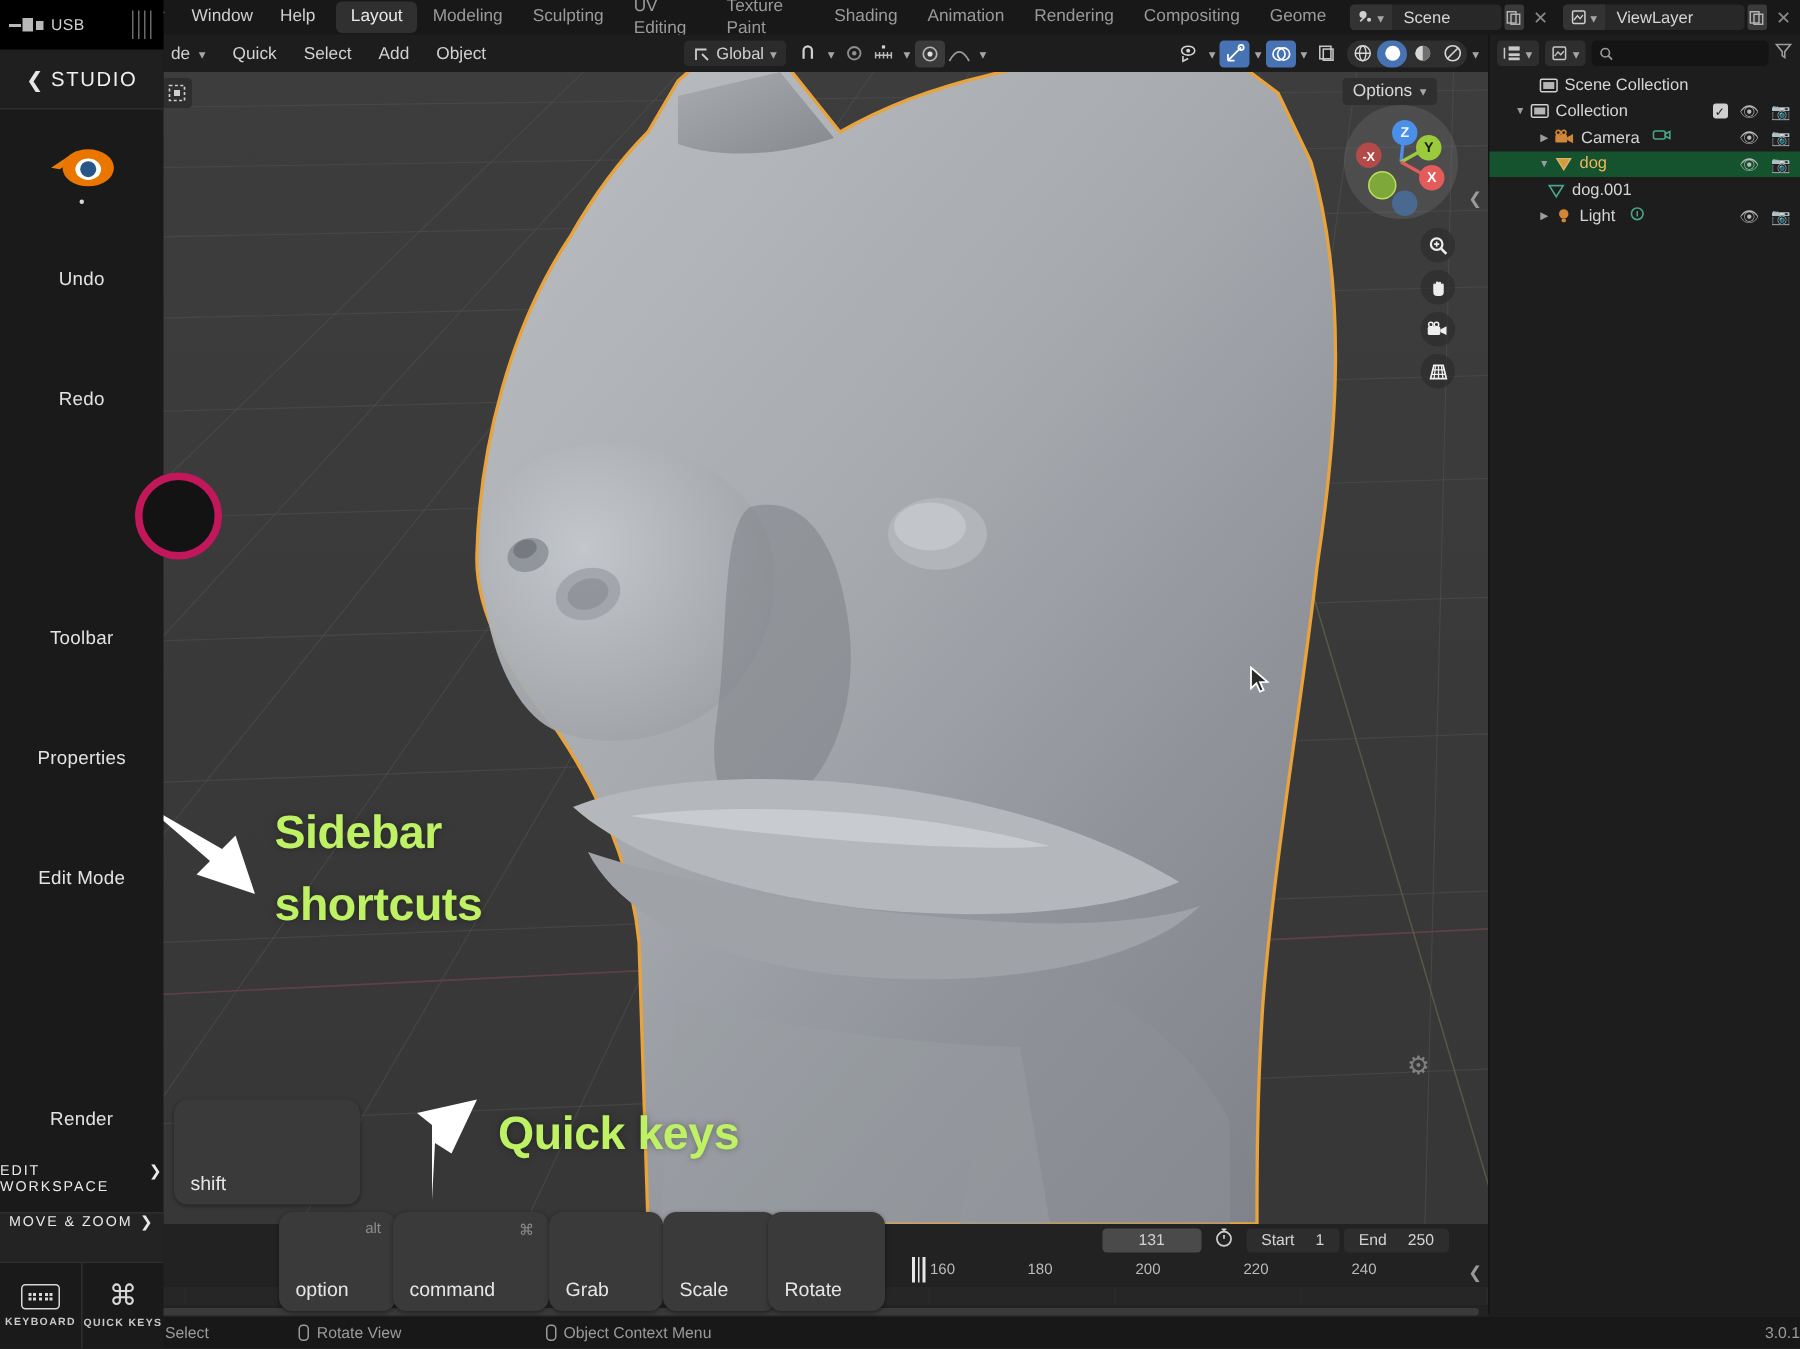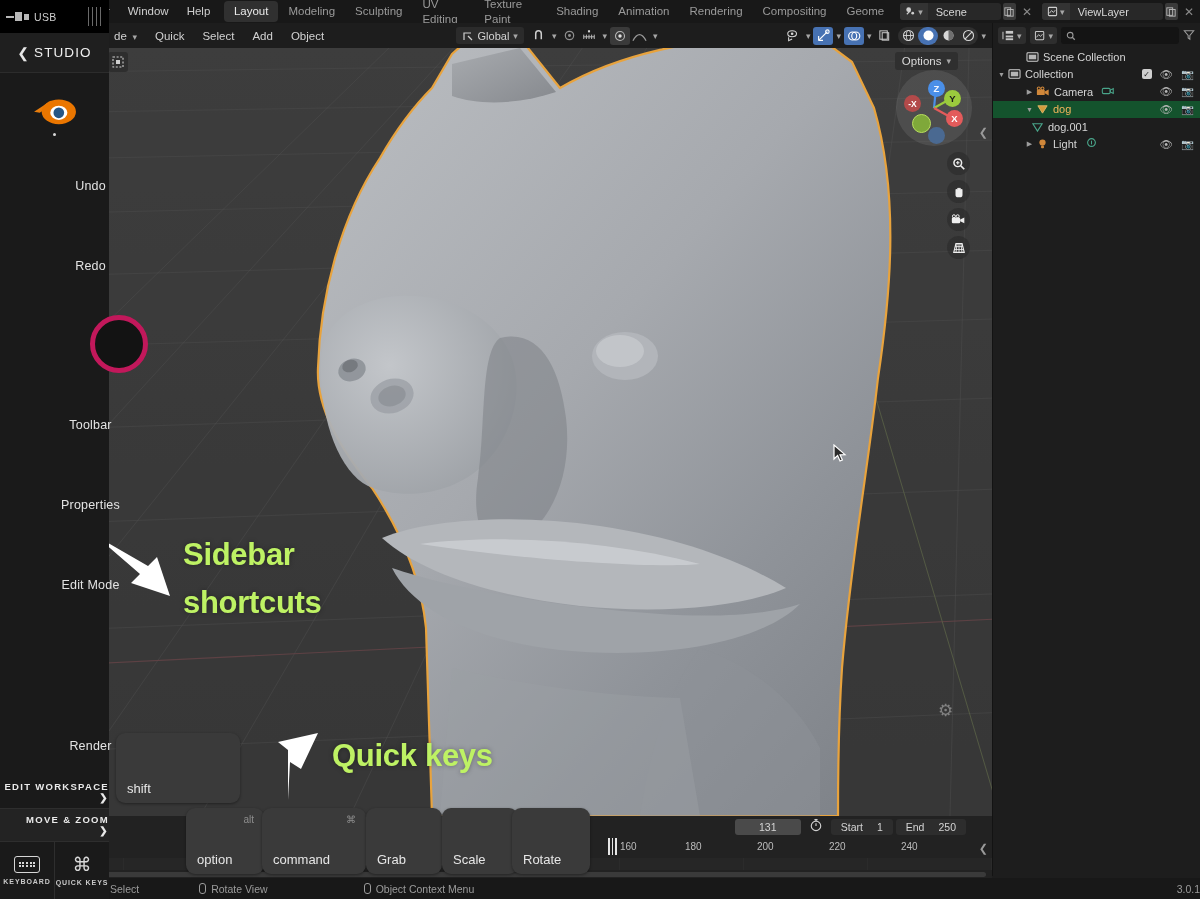--- a/index.html
+++ b/index.html
@@ -38,25 +38,25 @@
 
   .blender-logo-wrap {
     height: 72px; display:flex; align-items:center; justify-content:center;
     flex-direction: column; padding-top: 6px;
   }
   .blend-dot { width:3px;height:3px;background:#d8d8d8;border-radius:50%;margin-top:4px;}
 
   #side-actions { flex: 1; position: relative; }
   .side-action {
     position: absolute; left: 0; width: 109px; text-align: center;
-    color: #e3e3e3; font-size: 12.5px; letter-spacing: .2px; margin-left: 36px;
+    color: #e3e3e3; font-size: 12.5px; letter-spacing: .2px;
   }
   .side-btm-link {
-    height: 33px; display:flex; align-items:flex-end; justify-content:center;
-    color:#e9e9e9; font-size:9.5px; letter-spacing:1.3px; font-weight:bold;flex-direction:column;
+    height: 33px; display:flex; align-items:flex-start; justify-content:center;
+    color:#e9e9e9; font-size:9.5px; letter-spacing:1.3px; font-weight:normal;
   }
   .side-btm-link .arw { margin-left: 5px; font-size: 10px; }
   #move-zoom { background:#232323; border-top:1px solid #2e2e2e; }
   #bottom-tabs { height: 58px; display:flex; border-top:1px solid #2e2e2e; }
   .btab { flex:1; display:flex; flex-direction:column; align-items:center;
           justify-content:center; gap:5px; color:#cfcfcf; }
   .btab + .btab { border-left: 1px solid #2e2e2e; }
   .btab .lbl { font-size:7px; letter-spacing:.9px; font-weight:bold; color:#c9c9c9;}
   .kbd-ico { width:26px;height:17px;border:1.4px solid #d6d6d6;border-radius:3px;
              display:flex;align-items:center;justify-content:center;}
@@ -582,21 +582,21 @@
 
       <div class="orow" style="padding-left:20px">
         <span class="tri"></span>
         <svg width="13" height="12" viewBox="0 0 14 13">
             <rect x="1" y="2" width="12" height="9" rx="1" fill="none" stroke="#d0d0d0" stroke-width="1.1"></rect>
             <rect x="3" y="4" width="8" height="5" fill="#d0d0d0" opacity=".85"></rect>
           </svg>
         <span class="nm">Scene Collection</span>
       </div>
 
-      <div class="orow" style="padding-left:2px">
+      <div class="orow" style="padding-left:14px">
         <span class="tri">▼</span>
         <svg width="13" height="12" viewBox="0 0 14 13">
             <rect x="1" y="2" width="12" height="9" rx="1" fill="none" stroke="#d0d0d0" stroke-width="1.1"></rect>
             <rect x="3" y="4" width="8" height="5" fill="#d0d0d0" opacity=".85"></rect>
           </svg>
         <span class="nm">Collection</span>
         <span class="right">
           <span class="chk">✓</span>
           <span class="eye">👁</span>
           <span class="cam">📷</span>

